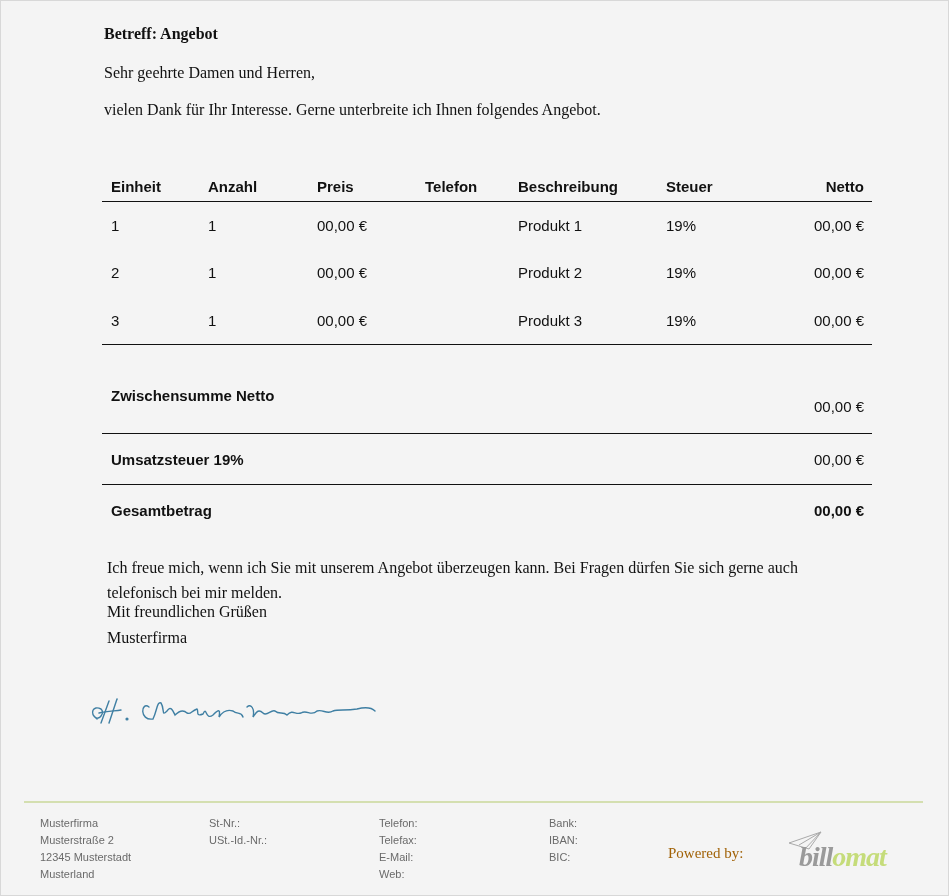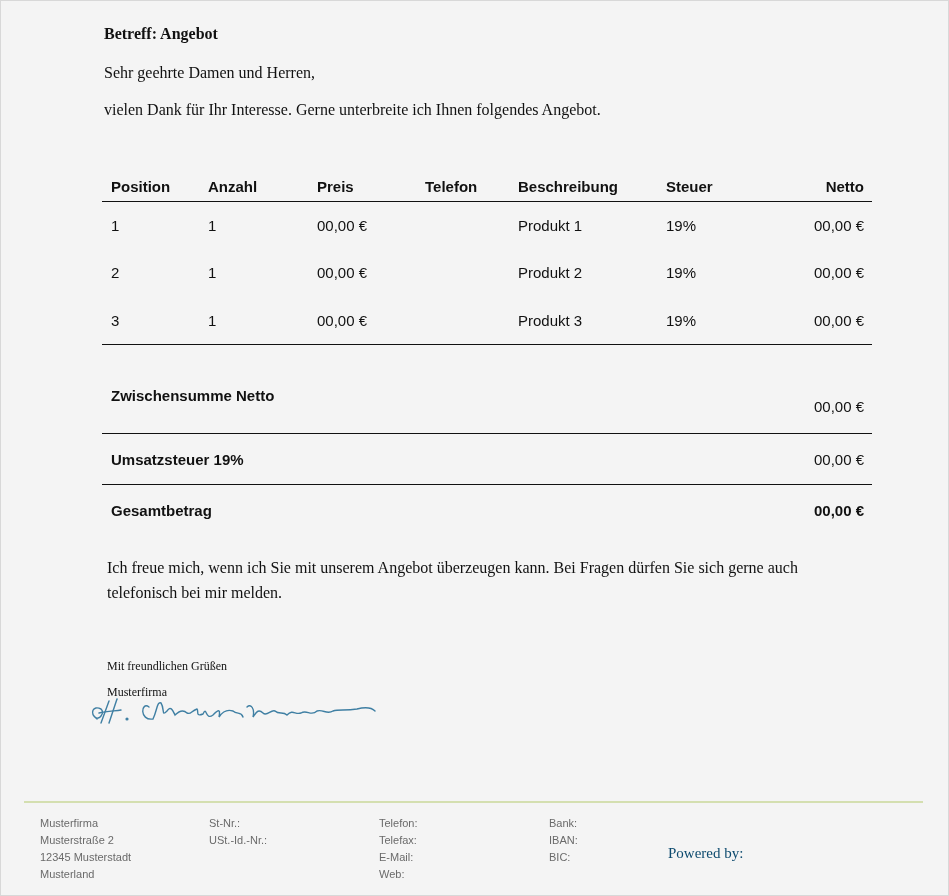--- a/index.html
+++ b/index.html
@@ -32,27 +32,27 @@
     table.items .right { text-align: right; padding-right: 8px; }
 
     .sum-row {
       position: absolute; left: 101px; width: 770px; font-size: 15px;
     }
     .sum-row .lbl { position: absolute; left: 9px; font-weight: bold; }
     .sum-row .val { position: absolute; right: 8px; }
     .rule { position: absolute; left: 101px; width: 770px; height: 0; border-top: 1.5px solid #111; }
 
     .closing { left: 106px; top: 554px; font-size: 16px; line-height: 25px; width: 720px; }
-    .regards { left: 106px; top: 652px; font-size: 12px; line-height: 26px; }
+    .regards { left: 106px; top: 598px; font-size: 16px; line-height: 26px; }
 
     .signature { left: 86px; top: 680px; }
 
     .footer-rule { position: absolute; left: 23px; top: 800px; width: 899px; height: 0; border-top: 2px solid #d4dfb0; }
     .fcol { position: absolute; top: 814px; font-size: 11px; line-height: 17px; color: #6a6a6a; }
-    .powered { left: 667px; top: 844px; font-size: 15px; color: #0c4a6e; }
+    .powered { left: 667px; top: 844px; font-size: 15px; color: #a16207; }
     .logo { left: 786px; top: 828px; }
   </style>
 </head>
 <body>
 
 <div class="page">
 
   <div class="abs subject">Betreff: Angebot</div>
   <div class="abs intro">vielen Dank für Ihr Interesse. Gerne unterbreite ich Ihnen folgendes Angebot.</div>
   <div class="abs greeting">Sehr geehrte Damen und Herren,</div>
@@ -62,21 +62,21 @@
       <col style="width:97px">
         <col style="width:109px">
         <col style="width:108px">
         <col style="width:93px">
       <col style="width:148px">
         <col style="width:118px">
         <col style="width:97px">
     </colgroup>
     <thead>
       <tr>
-        <th>Position</th>
+        <th>Einheit</th>
         <th>Anzahl</th>
         <th>Preis</th>
         <th>Telefon</th>
         <th>Beschreibung</th>
         <th>Steuer</th>
         <th class="right">Netto</th>
       </tr>
     </thead>
     <tbody>
       <tr class="first">
@@ -164,14 +164,25 @@
     <div>E-Mail:</div>
     <div>Web:</div>
   </div>
   <div class="fcol" style="left:548px;">
     <div>Bank:</div>
     <div>IBAN:</div>
     <div>BIC:</div>
   </div>
 
   <div class="abs powered">Powered by:</div>
+  <div class="abs logo">
+    <svg width="134" height="46" viewBox="0 0 134 46">
+      <g fill="none" stroke="#aaa" stroke-width="1">
+        <path d="M2 14 L34 3 L22 20 Z"></path>
+        <path d="M12 16 L34 3 L16 22"></path>
+      </g>
+    </svg>
+    <div style="position:absolute;left:12px;top:12px;font-size:28px;font-weight:bold;font-style:italic;letter-spacing:-1px;white-space:nowrap;">
+      <span style="color:#9a9a9a">bill</span><span style="color:#c5dc7a">omat</span>
+    </div>
+  </div>
 
 </div>
 
 </body></html>

